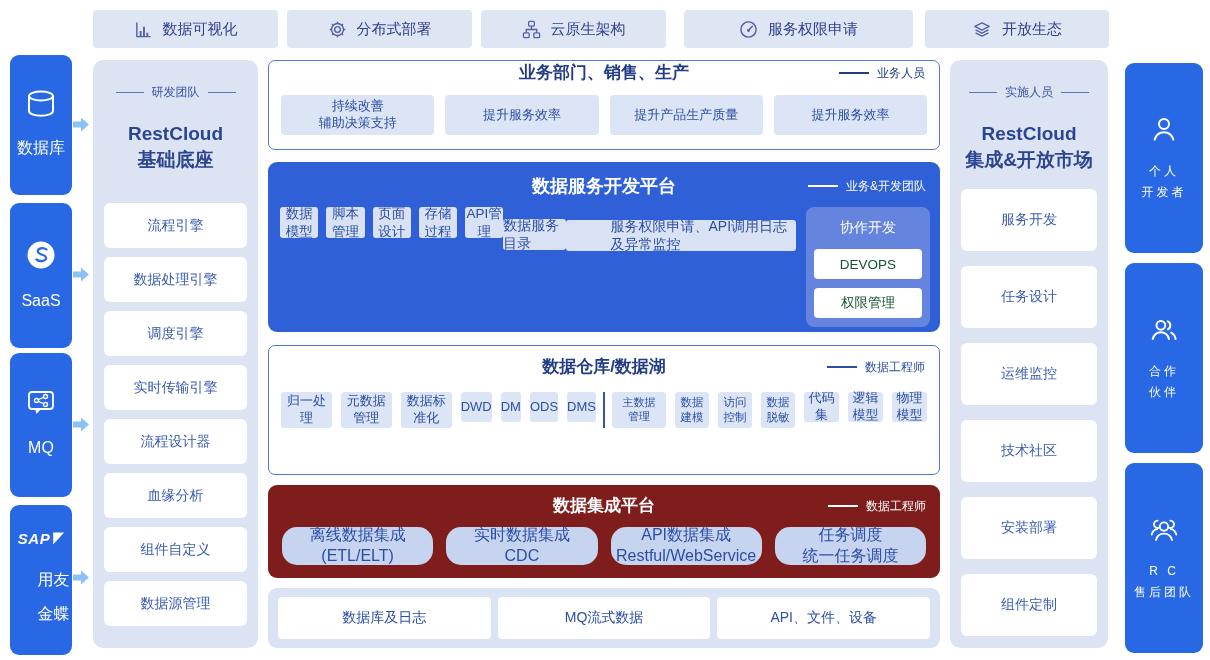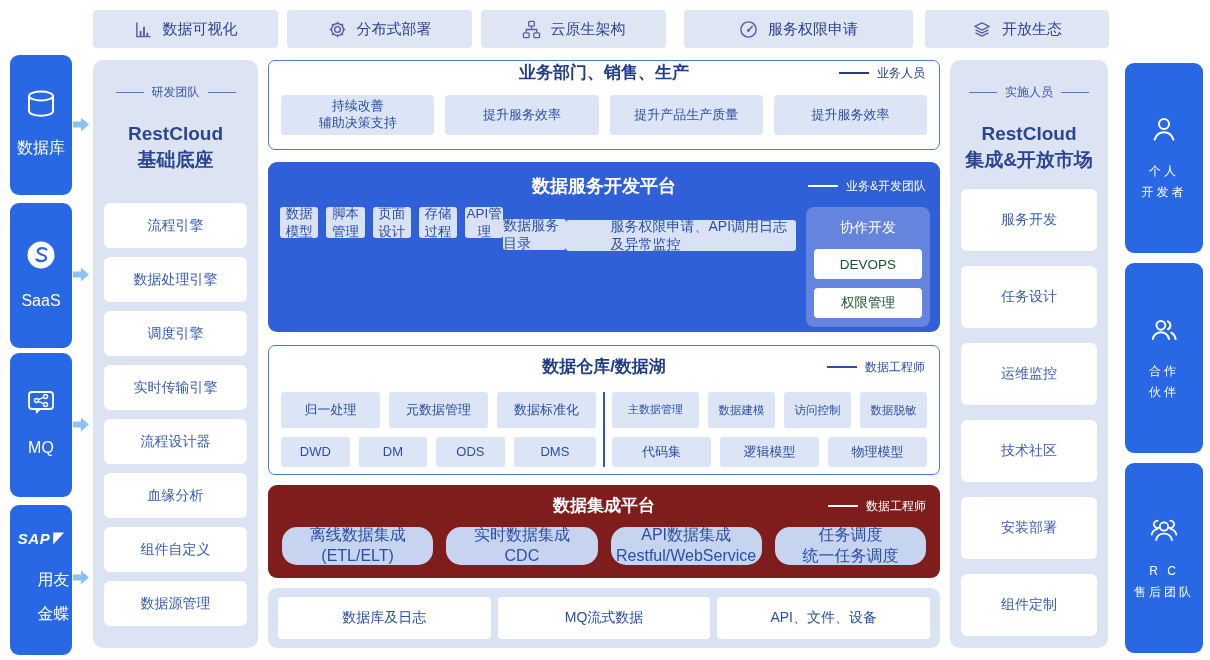--- a/index.html
+++ b/index.html
@@ -66,21 +66,21 @@
   .devp-wide { height:31px; margin-top:12px; background:#D9E2F5; border-radius:3px;
                display:flex; align-items:center; justify-content:center; color:#2B4EA5; font-size:14px; }
   .collab { width:124px; height:120px; background:#6484DE; border-radius:8px; padding:12px 8px 0; }
   .collab-title { text-align:center; color:#fff; font-size:14px; }
   .collab .wchip { height:30px; background:#fff; border-radius:4px; margin-top:9px;
                    display:flex; align-items:center; justify-content:center; color:#14532d; font-size:13.5px; }
 
   
   .wh .sec-title { margin-top:9px; }
   .wh-grid { display:flex; margin:13px 12px 0; }
-  .wh-half { flex:1; display:flex; flex-direction:column; gap:9px; }
+  .wh-half { flex:1; display:flex; flex-direction:row; gap:9px; }
   .wh-row { display:flex; gap:9px; height:36px; }
   .wh-row.r2 { height:30px; }
   .wh-row .chip { flex:1; border-radius:3px; }
   .wh-div { width:2px; background:#3353B0; margin:0 7px; }
   .chip.xs { font-size:11.5px; }
   .chip.sm { font-size:11px; padding:0 10px; line-height:1.25; }
 
   
   .integ { background:#7f1d1d; border-radius:9px; }
   .integ .sec-title { margin-top:9px; color:#fff; }

